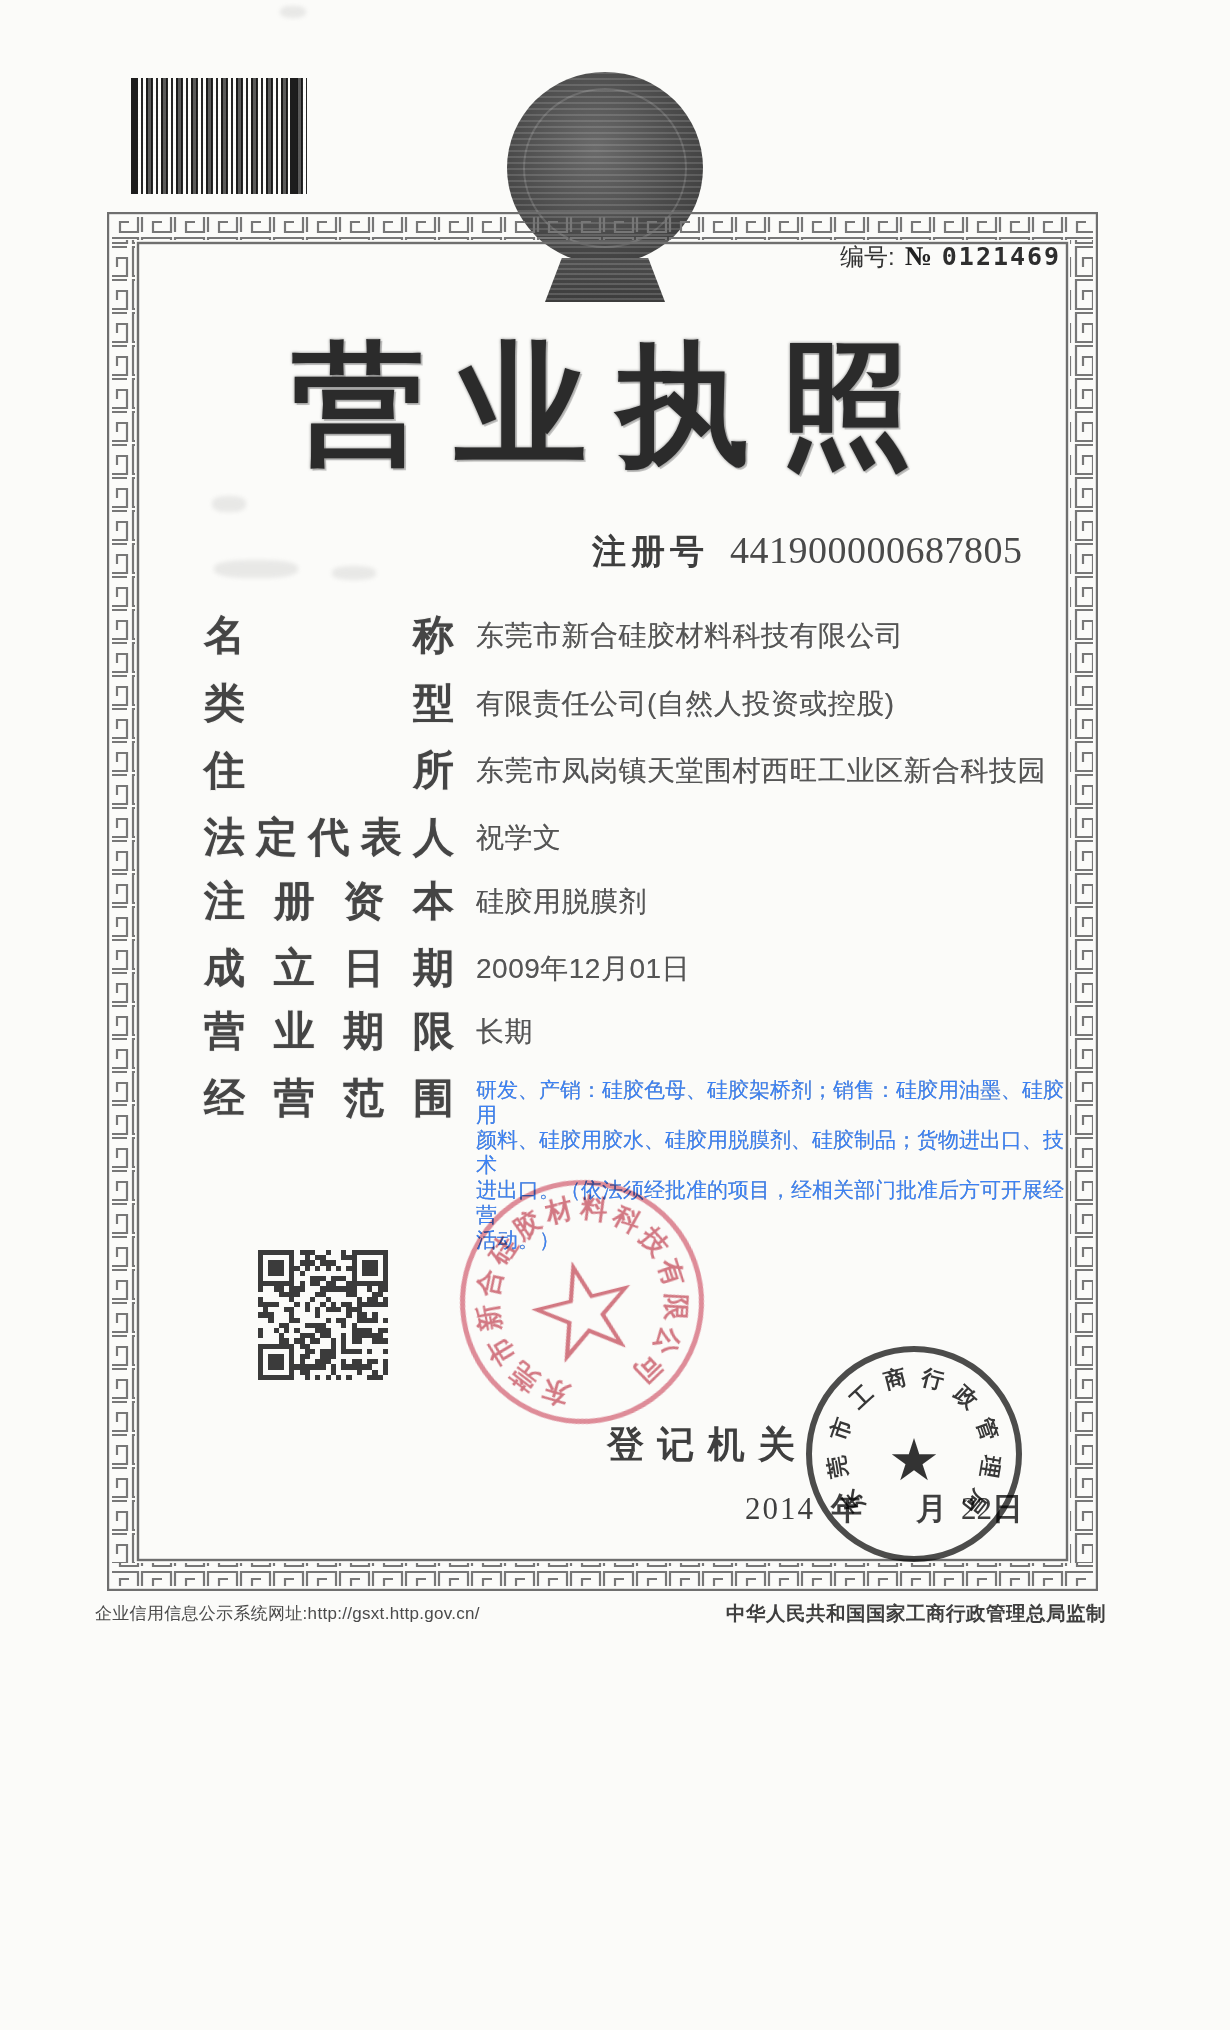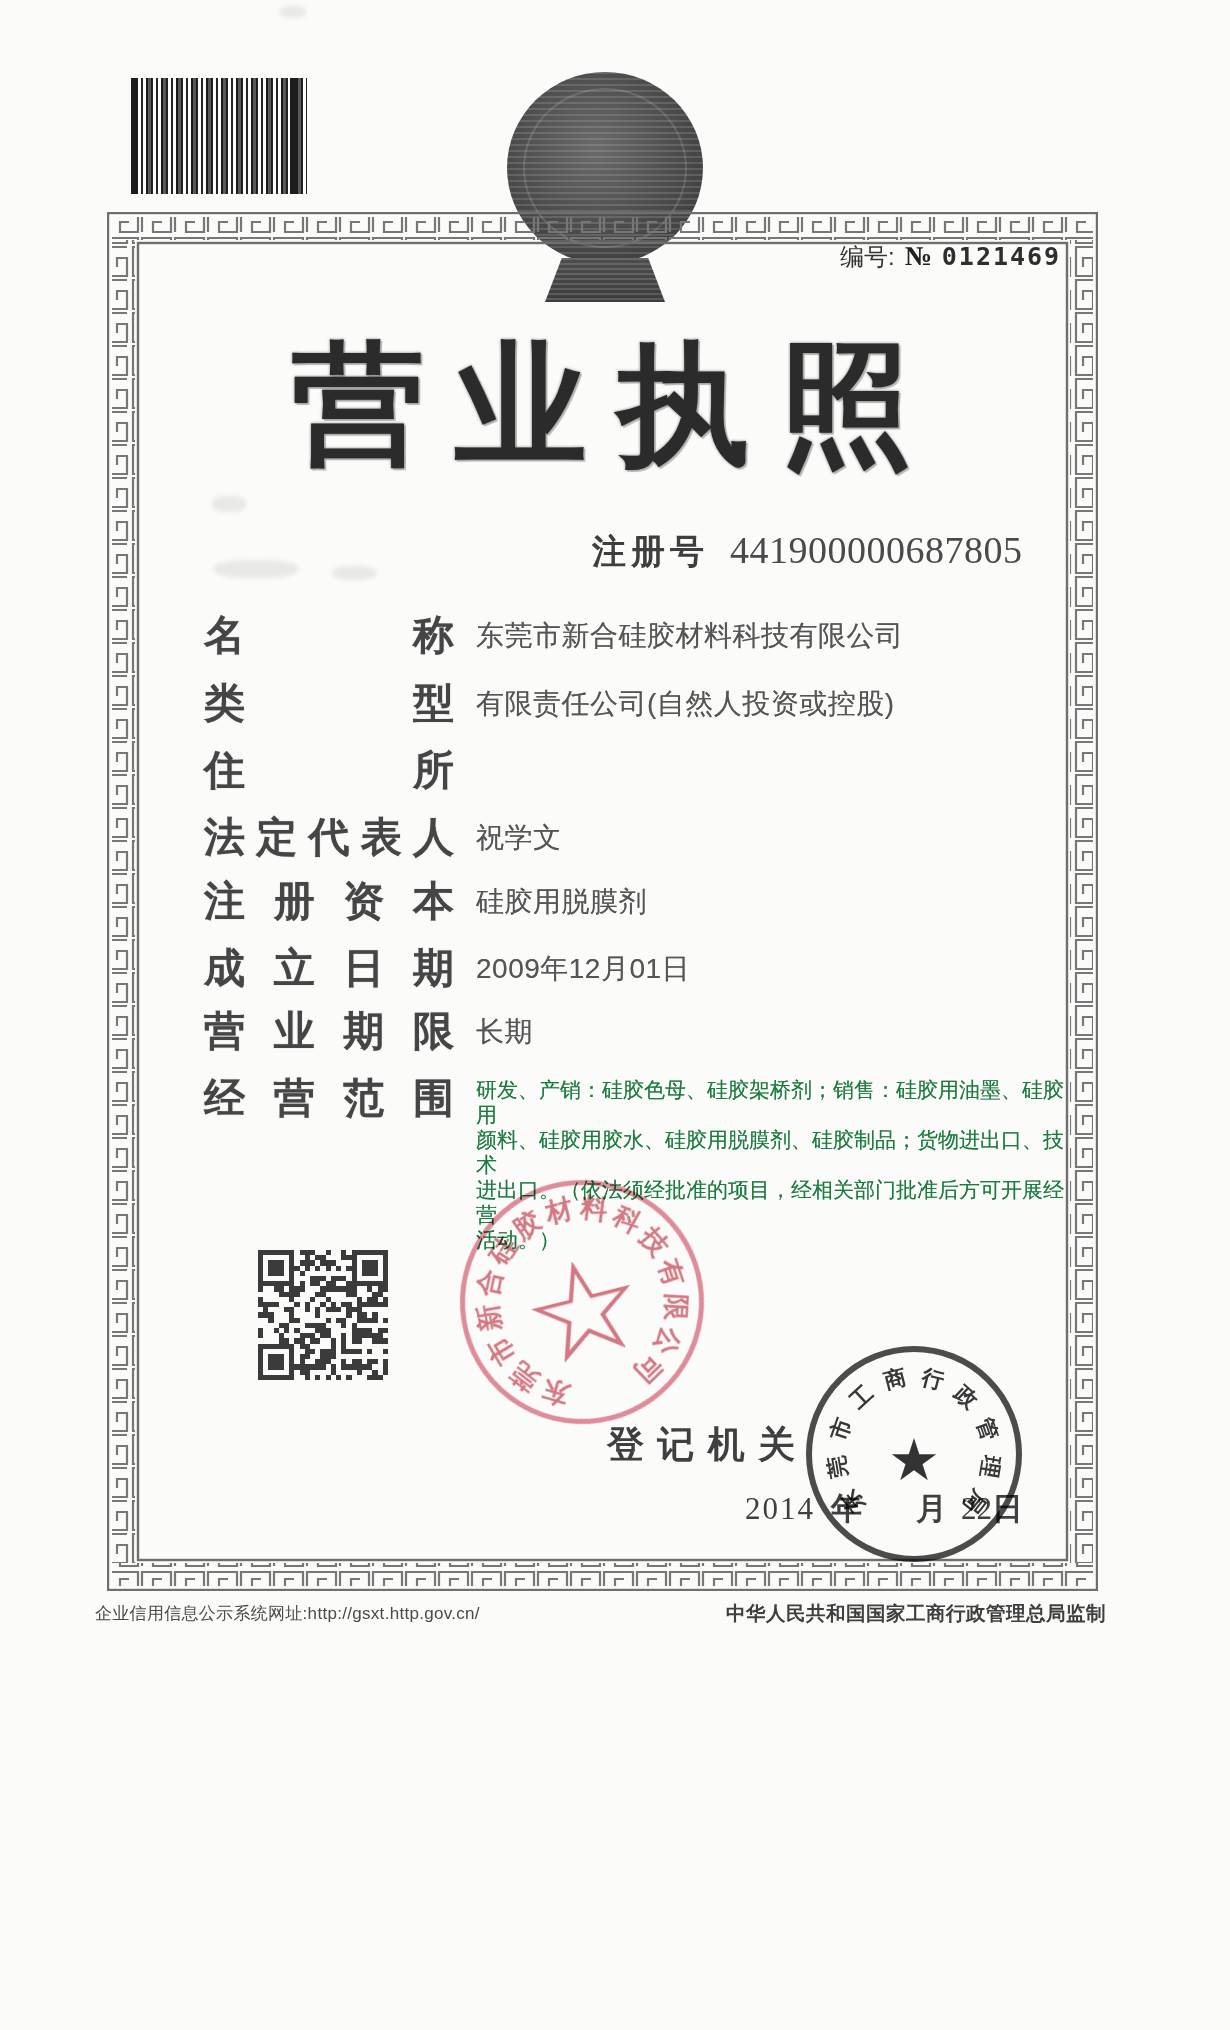--- a/index.html
+++ b/index.html
@@ -52,21 +52,21 @@
   .reg-row{left:592px;top:528px;display:flex;align-items:baseline;}
   .reg-label{width:112px;display:flex;justify-content:space-between;font-size:34px;font-weight:700;color:#3e3e3e;}
   .reg-num{margin-left:26px;font-family:"Liberation Serif","DejaVu Serif",serif;font-size:38px;color:#4a4a4a;letter-spacing:.5px;}
 
   
   .row{position:absolute;left:204px;display:flex;align-items:flex-start;}
   .flabel{width:250px;display:flex;justify-content:space-between;font-size:41px;font-weight:700;color:#454545;flex:none;
           text-shadow:0 0 1px rgba(70,70,70,.5);}
   .fvalue{margin-left:22px;margin-top:9px;font-size:28px;color:#555;letter-spacing:.5px;white-space:nowrap;
           text-shadow:0 0 .5px rgba(90,90,90,.6);}
-  .scope-lines{margin-left:22px;margin-top:6px;width:600px;font-size:21px;line-height:25px;color:#15803d;
+  .scope-lines{margin-left:22px;margin-top:6px;width:600px;font-size:21px;line-height:25px;color:#3b82f6;
           text-shadow:0 0 .5px rgba(90,90,90,.6);}
 
   
   .qr{left:255px;top:1247px;width:136px;height:136px;padding:3px;box-sizing:border-box;
       display:grid;grid-template-columns:repeat(25,1fr);grid-template-rows:repeat(25,1fr);
       filter:blur(.3px);}
   .qc{background:transparent;} .qc.d{background:#3b3b3b;}
 
   
   .stamp{position:absolute;border-radius:50%;mix-blend-mode:multiply;}
@@ -163,20 +163,21 @@
         <span>类</span>
         <span>型</span>
       </span>
     <span class="fvalue">有限责任公司(自然人投资或控股)</span>
   </div>
   <div class="row" style="top:743px">
     <span class="flabel">
         <span>住</span>
         <span>所</span>
       </span>
+    <span class="fvalue">东莞市凤岗镇天堂围村西旺工业区新合科技园</span>
   </div>
   <div class="row" style="top:810px">
     <span class="flabel">
         <span>法</span>
         <span>定</span>
         <span>代</span>
         <span>表</span>
         <span>人</span>
       </span>
     <span class="fvalue">祝学文</span>

